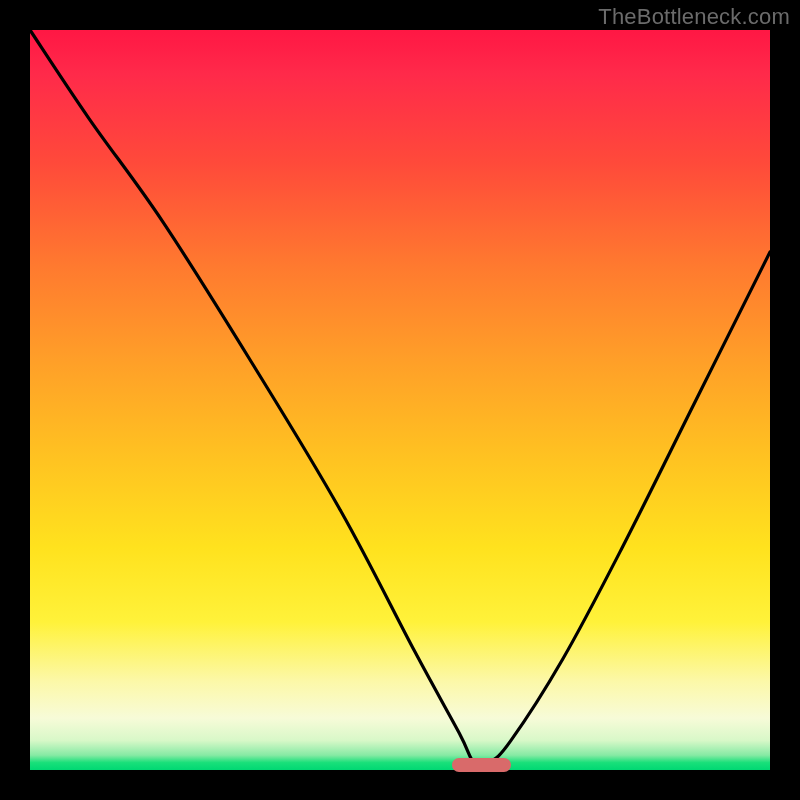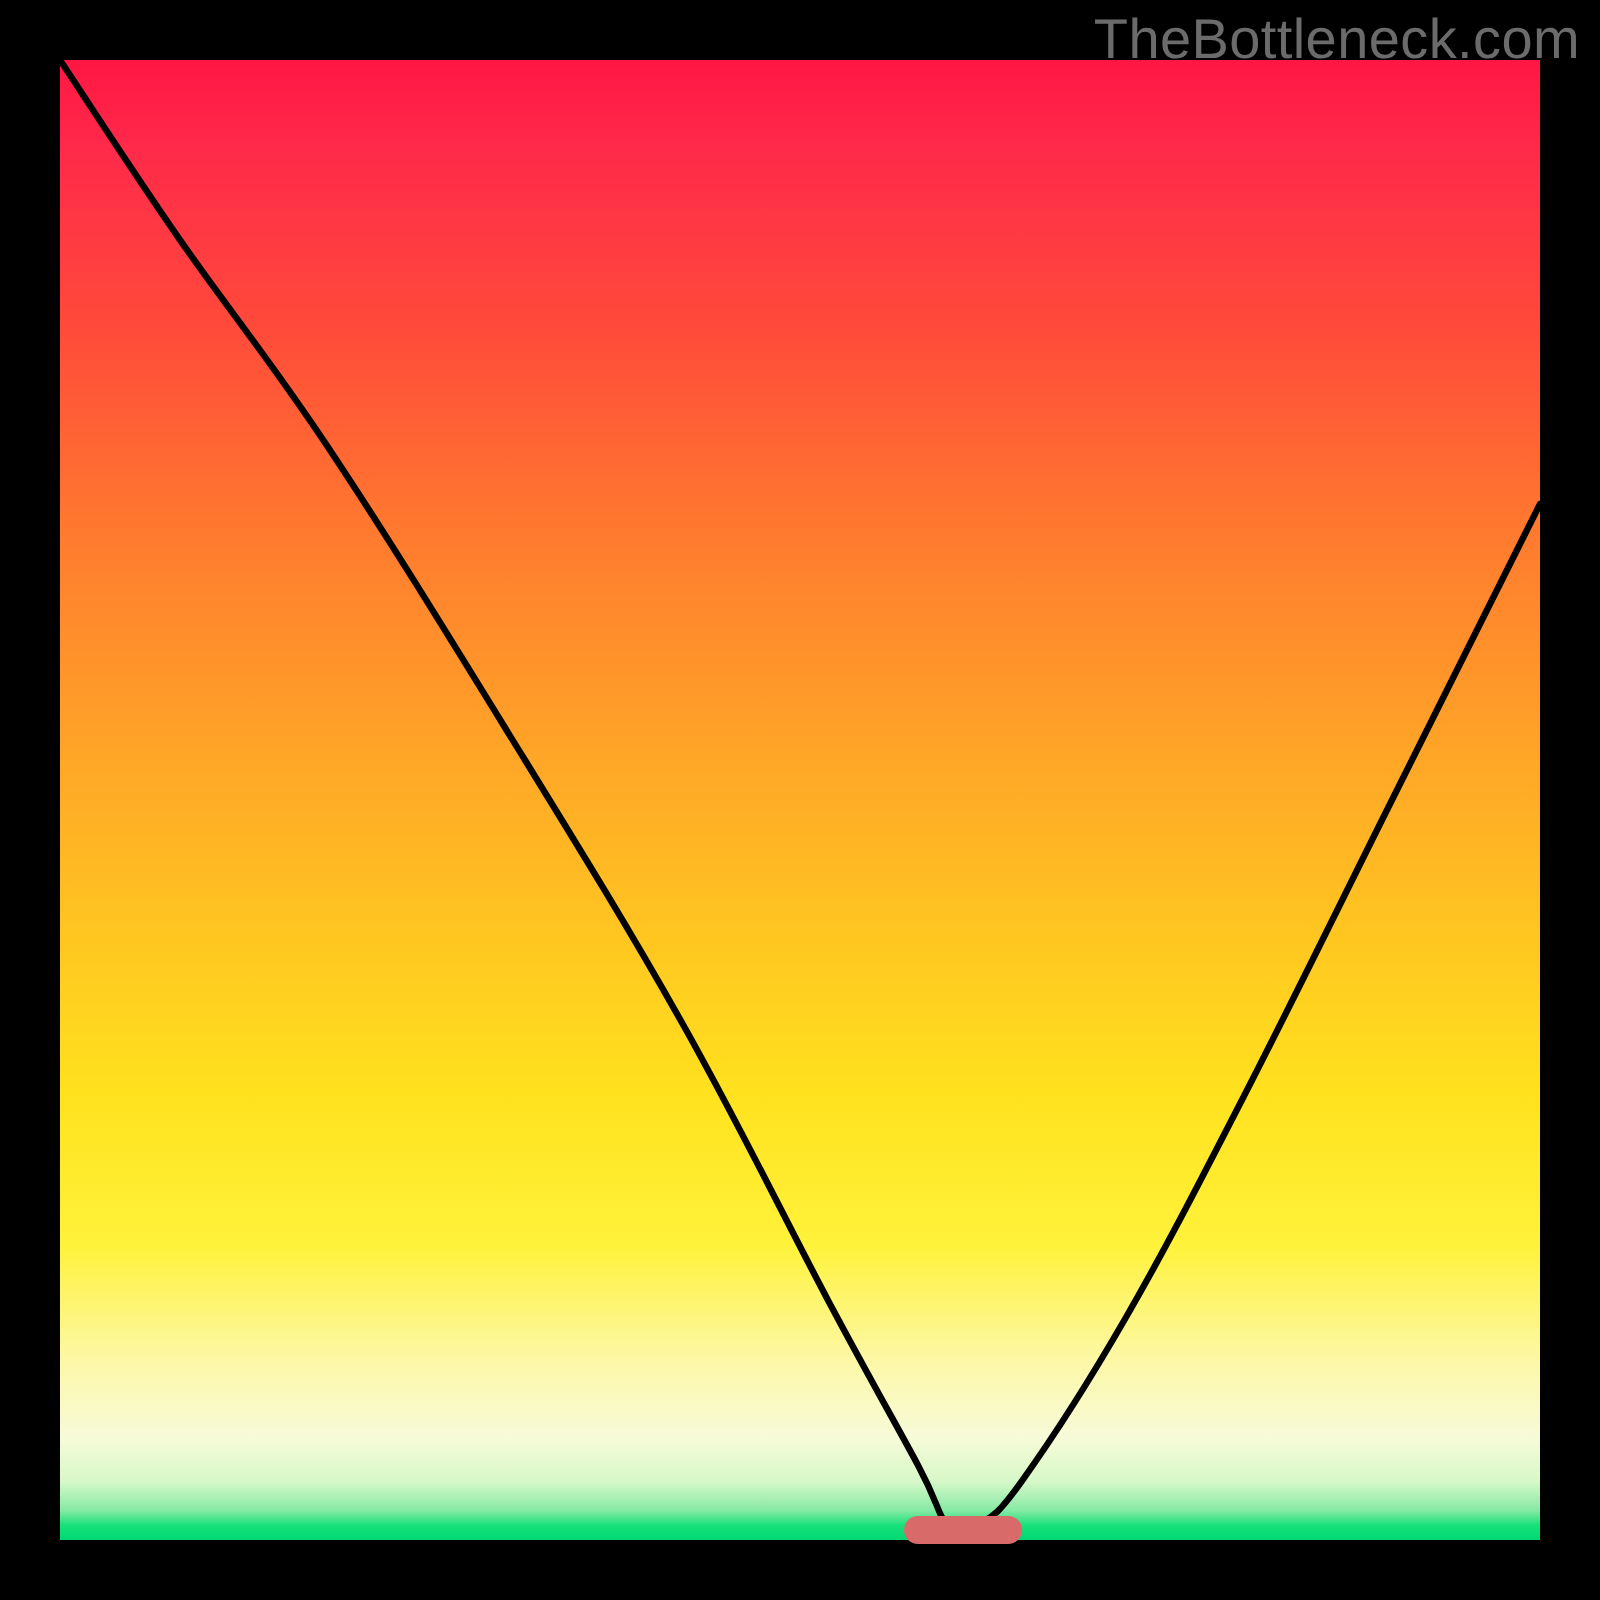--- a/index.html
+++ b/index.html
@@ -39,21 +39,21 @@
       #86eaa4 98%,
       #19e07a 99%,
       #00d873 100%
     );
   }
   .watermark {
     position: absolute;
     top: 4px;
     right: 10px;
     color: #6b6b6b;
-    font-size: 28px;
+    font-size: 22px;
     letter-spacing: 0.2px;
     user-select: none;
   }
   svg.curve {
     position: absolute;
     left: 0;
     top: 0;
     width: 740px;
     height: 740px;
     overflow: visible;

